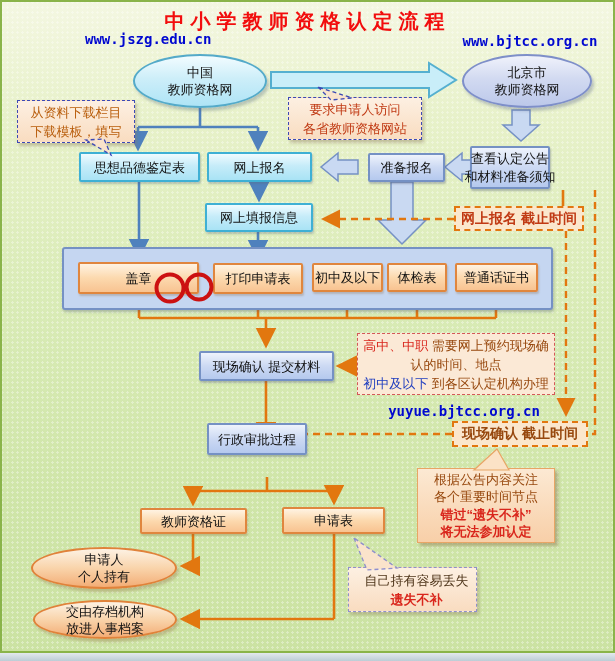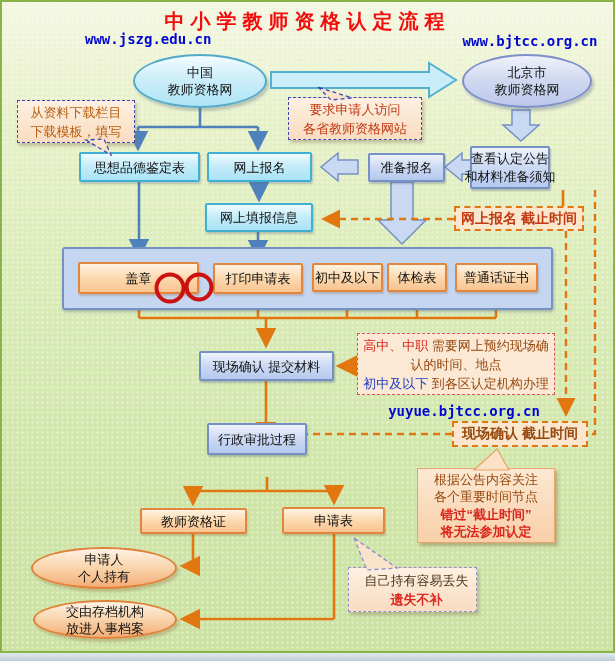--- a/index.html
+++ b/index.html
@@ -175,21 +175,21 @@
 
   <div class="abs url" style="left:388px;top:403px;width:152px;text-align:center;">yuyue.bjtcc.org.cn</div>
 
   <div class="abs ctr dashbox t-brown" style="left:452px;top:421px;width:136px;height:26px;">
     <div>现场确认 截止时间</div>
   </div>
 
   <div class="abs ctr" style="left:417px;top:468px;width:138px;height:75px;font-size:13px;line-height:17.5px;white-space:nowrap;border:1px solid #e8a565;background:linear-gradient(180deg,#fce9d3 0%,#f8cfa8 100%);box-shadow:3px 3px 3px rgba(140,110,80,.45);">
     <div class="t-brown">根据公告内容关注</div>
     <div class="t-brown">各个重要时间节点</div>
-    <div class="t-red" style="font-weight:bold;">错过“截止时间”</div>
+    <div class="t-red" style="font-weight:bold;">错过“遗失不补”</div>
     <div class="t-red" style="font-weight:bold;">将无法参加认定</div>
   </div>
 
   <div class="abs ctr node box-peri" style="left:207px;top:423px;width:100px;height:32px;">
     <div>行政审批过程</div>
   </div>
 
   <div class="abs ctr node box-orange" style="left:140px;top:508px;width:107px;height:26px;">
     <div>教师资格证</div>
   </div>

